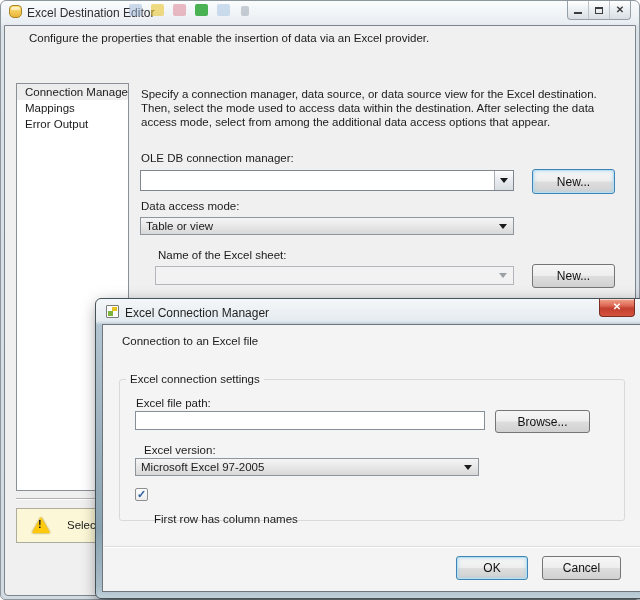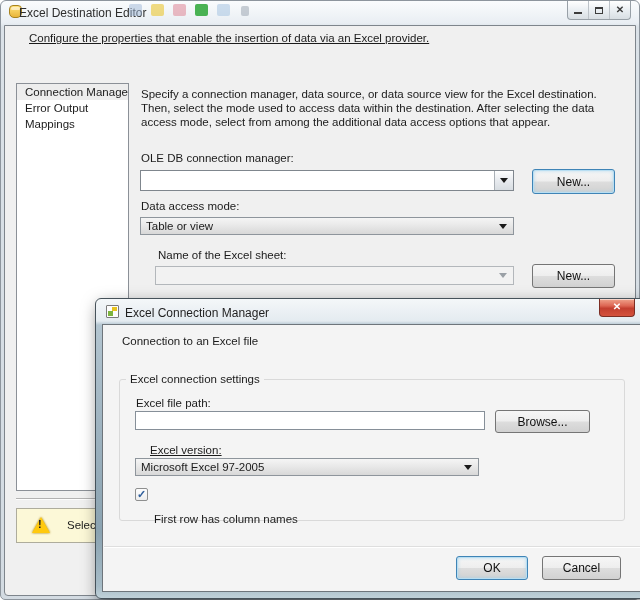--- a/index.html
+++ b/index.html
@@ -12,42 +12,42 @@
 
   
   .win {
     position:absolute; inset:0; border:1px solid #8d959d; border-radius:6px 6px 5px 5px;
     background:linear-gradient(180deg,#fafcfd 0px,#e9eef3 22px,#dbe2e8 26px,#d3dbe2 100%);
   }
   .win-content {
     position:absolute; left:3px; top:24px; right:3px; bottom:3px;
     background:#f0f0f0; border:1px solid #7e858c; border-radius:0 0 4px 4px;
   }
-  .title-text { position:absolute; left:18px; top:5px; font-size:12px; color:#2e2e2e; }
+  .title-text { position:absolute; left:26px; top:5px; font-size:12px; color:#2e2e2e; }
   .app-icon {
     position:absolute; left:8px; top:4px; width:13px; height:13px;
     background:linear-gradient(#ffe27a,#e9b53a); border:1px solid #a8831f; border-radius:4px 4px 5px 5px;
   }
   .app-icon::before { content:""; position:absolute; left:1px; right:1px; top:1px; height:3px;
     background:rgba(255,255,255,.55); border-radius:3px; }
   .ghosts { position:absolute; left:128px; top:3px; height:14px; }
   .ghost { position:absolute; top:0; width:13px; height:12px; border-radius:2px; }
 
   .win-controls {
     position:absolute; right:8px; top:0; width:64px; height:19px; display:flex;
     background:linear-gradient(#ffffff,#e8edf1 55%,#d8dee3); border:1px solid #98a0a7;
     border-top:none; border-radius:0 0 4px 4px; overflow:hidden;
   }
   .ctrl { flex:1; display:flex; align-items:center; justify-content:center; border-right:1px solid #bcc2c8; cursor:default; }
   .ctrl:last-child { border-right:none; }
   .min-glyph { width:8px; height:2px; background:#3c3c3c; margin-top:6px; }
   .max-glyph { width:8px; height:7px; border:1px solid #3c3c3c; border-top-width:2px; }
   .x-glyph { font-size:10px; font-weight:bold; color:#3c3c3c; line-height:1; }
 
-  .intro { position:absolute; left:28px; top:31px; width:580px;text-decoration:underline; }
+  .intro { position:absolute; left:28px; top:31px; width:580px; }
 
   .listbox {
     position:absolute; left:15px; top:82px; width:113px; height:408px;
     background:#fff; border:1px solid #8b9097;
   }
   .list-item { padding:1px 4px 1px 8px; line-height:14px; white-space:nowrap; overflow:hidden; }
   .list-item.selected { background:#ededed; }
 
   .desc { position:absolute; left:140px; top:86px; width:487px; line-height:14px; }
 
@@ -126,21 +126,21 @@
     position:absolute; left:6px; top:25px; width:540px; height:268px;
     background:#f4f4f4; border:1px solid #6e757b;
   }
   .conn-subtitle { position:absolute; left:26px; top:36px; }
 
   .groupbox { position:absolute; left:23px; top:80px; width:506px; height:142px;
     border:1px solid #d9d9d9; border-radius:3px; }
   .group-label { position:absolute; left:30px; top:74px; background:#f4f4f4; padding:0 4px; }
 
   .lbl-filepath { left:40px; top:98px; }
-  .lbl-version  { left:54px; top:145px;text-decoration:underline; }
+  .lbl-version  { left:48px; top:145px; }
   .filepath-input {
     position:absolute; left:39px; top:112px; width:350px; height:19px;
     background:#fff; border:1px solid #868f98; font-family:"Liberation Sans",sans-serif; font-size:11.5px; padding:0 4px;
   }
   .btn-browse { left:399px; top:111px; width:95px; height:23px; }
 
   .checkbox {
     position:absolute; left:39px; top:189px; width:13px; height:13px;
     background:linear-gradient(#fdfdfd,#ededed); border:1px solid #8e8f8f; border-radius:2px;
     display:flex; align-items:center; justify-content:center;
@@ -182,22 +182,22 @@
           <span class="x-glyph">✕</span>
         </div>
     </div>
 
     <div class="win-content"></div>
 
     <div class="intro">Configure the properties that enable the insertion of data via an Excel provider.</div>
 
     <div class="listbox">
       <div class="list-item selected">Connection Manager</div>
+      <div class="list-item">Mappings</div>
       <div class="list-item">Error Output</div>
-      <div class="list-item">Mappings</div>
     </div>
 
     <div class="desc">Specify a connection manager, data source, or data source view for the Excel destination. Then, select the mode used to access data within the destination. After selecting the data access mode, select from among the additional data access options that appear.</div>
 
     <div class="form-label lbl-oledb">OLE DB connection manager:</div>
     <div class="combo-edit">
       <span class="val"></span>
       <span class="combo-drop">
           <span class="arr"></span>
         </span>

